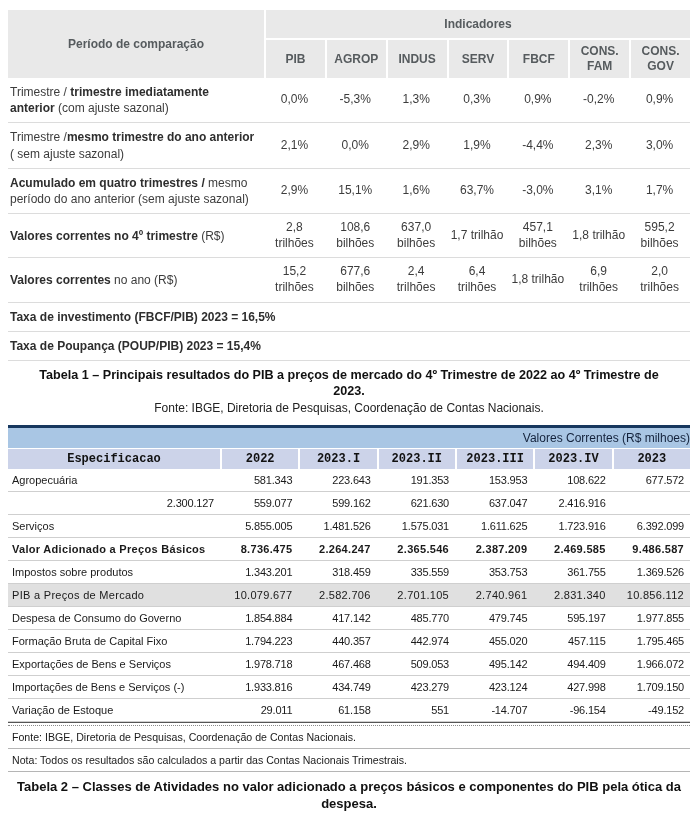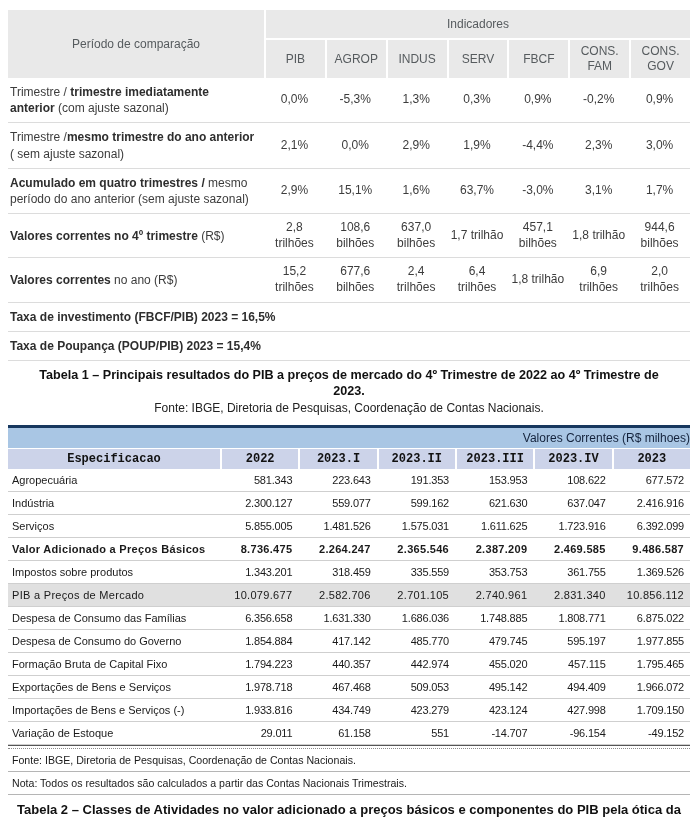--- a/index.html
+++ b/index.html
@@ -2,21 +2,21 @@
 <html><head>
 <meta charset="utf-8">
 <style>
   html,body{margin:0;padding:0;background:#ffffff;}
   body{width:698px;height:819px;overflow:hidden;font-family:"Liberation Sans",sans-serif;color:#333;}
   .page{padding:10px 8px 0 8px;}
 
   
   .t1{width:682px;}
   .t1-header{display:grid;grid-template-columns:256px repeat(7,1fr);gap:2px;background:#fff;}
-  .t1-hcell{background:#e9e9e9;color:#565b5e;font-weight:normal;font-size:12px;
+  .t1-hcell{background:#e9e9e9;color:#565b5e;font-weight:bold;font-size:12px;
             display:flex;align-items:center;justify-content:center;text-align:center;line-height:1.25;}
   .t1-period{grid-row:1 / span 2;}
   .t1-group{grid-column:2 / -1;height:28px;}
   .t1-sub{height:36px;padding:1px 2px;}
   .t1-row{display:grid;grid-template-columns:256px repeat(7,1fr);align-items:center;
           border-bottom:1px solid #dcdcdc;padding:6px 0;}
   .t1-label{font-size:12px;color:#3c3c3c;line-height:1.35;padding-left:2px;padding-right:8px;}
   .t1-label b{color:#2e2e2e;}
   .t1-val{font-size:12px;color:#3c3c3c;text-align:center;line-height:1.3;padding:0 3px;}
   .t1-fullrow{border-bottom:1px solid #dcdcdc;padding:7px 0 7px 2px;font-size:12px;
@@ -97,21 +97,21 @@
           <div class="t1-val">1,7%</div>
         </div>
         <div class="t1-row">
           <div class="t1-label"><b>Valores correntes no 4º trimestre</b><span> (R$)</span></div>
           <div class="t1-val">2,8 trilhões</div>
           <div class="t1-val">108,6 bilhões</div>
           <div class="t1-val">637,0 bilhões</div>
           <div class="t1-val">1,7 trilhão</div>
           <div class="t1-val">457,1 bilhões</div>
           <div class="t1-val">1,8 trilhão</div>
-          <div class="t1-val">944,6 bilhões</div>
+          <div class="t1-val">595,2 bilhões</div>
         </div>
         <div class="t1-row">
           <div class="t1-label"><b>Valores correntes</b><span> no ano (R$)</span></div>
           <div class="t1-val">15,2 trilhões</div>
           <div class="t1-val">677,6 bilhões</div>
           <div class="t1-val">2,4 trilhões</div>
           <div class="t1-val">6,4 trilhões</div>
           <div class="t1-val">1,8 trilhão</div>
           <div class="t1-val">6,9 trilhões</div>
           <div class="t1-val">2,0 trilhões</div>
@@ -142,21 +142,20 @@
         <div class="t2-row">
           <div class="t2-label">Agropecuária</div>
           <div class="t2-num">581.343</div>
           <div class="t2-num">223.643</div>
           <div class="t2-num">191.353</div>
           <div class="t2-num">153.953</div>
           <div class="t2-num">108.622</div>
           <div class="t2-num">677.572</div>
         </div>
         <div class="t2-row">
-          <div class="t2-label">Indústria</div>
           <div class="t2-num">2.300.127</div>
           <div class="t2-num">559.077</div>
           <div class="t2-num">599.162</div>
           <div class="t2-num">621.630</div>
           <div class="t2-num">637.047</div>
           <div class="t2-num">2.416.916</div>
         </div>
         <div class="t2-row">
           <div class="t2-label">Serviços</div>
           <div class="t2-num">5.855.005</div>
@@ -187,29 +186,20 @@
         <div class="t2-row total">
           <div class="t2-label">PIB a Preços de Mercado</div>
           <div class="t2-num">10.079.677</div>
           <div class="t2-num">2.582.706</div>
           <div class="t2-num">2.701.105</div>
           <div class="t2-num">2.740.961</div>
           <div class="t2-num">2.831.340</div>
           <div class="t2-num">10.856.112</div>
         </div>
         <div class="t2-row">
-          <div class="t2-label">Despesa de Consumo das Famílias</div>
-          <div class="t2-num">6.356.658</div>
-          <div class="t2-num">1.631.330</div>
-          <div class="t2-num">1.686.036</div>
-          <div class="t2-num">1.748.885</div>
-          <div class="t2-num">1.808.771</div>
-          <div class="t2-num">6.875.022</div>
-        </div>
-        <div class="t2-row">
           <div class="t2-label">Despesa de Consumo do Governo</div>
           <div class="t2-num">1.854.884</div>
           <div class="t2-num">417.142</div>
           <div class="t2-num">485.770</div>
           <div class="t2-num">479.745</div>
           <div class="t2-num">595.197</div>
           <div class="t2-num">1.977.855</div>
         </div>
         <div class="t2-row">
           <div class="t2-label">Formação Bruta de Capital Fixo</div>

